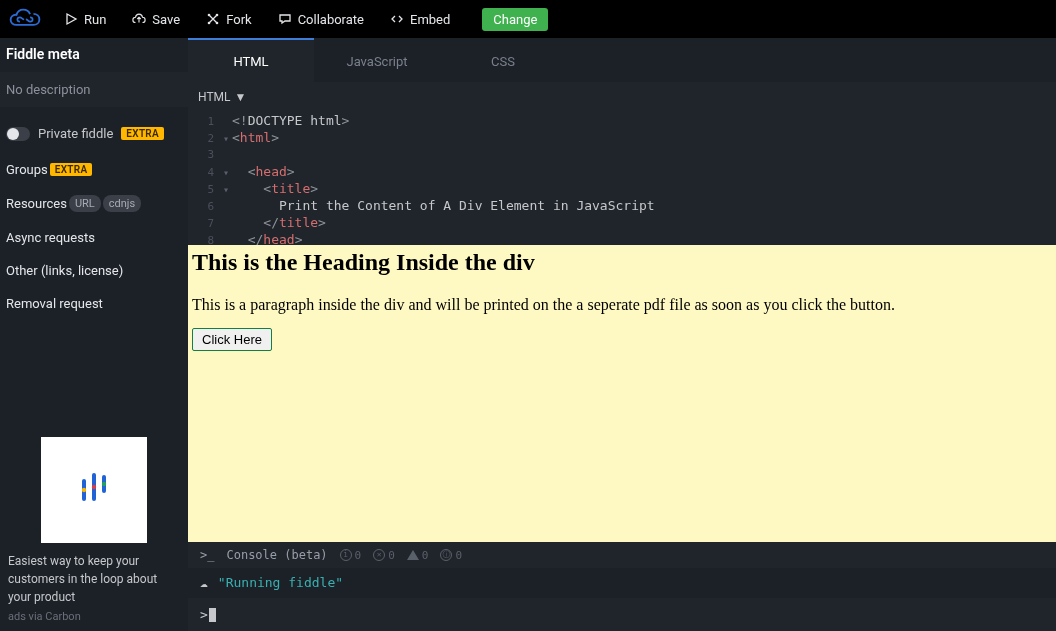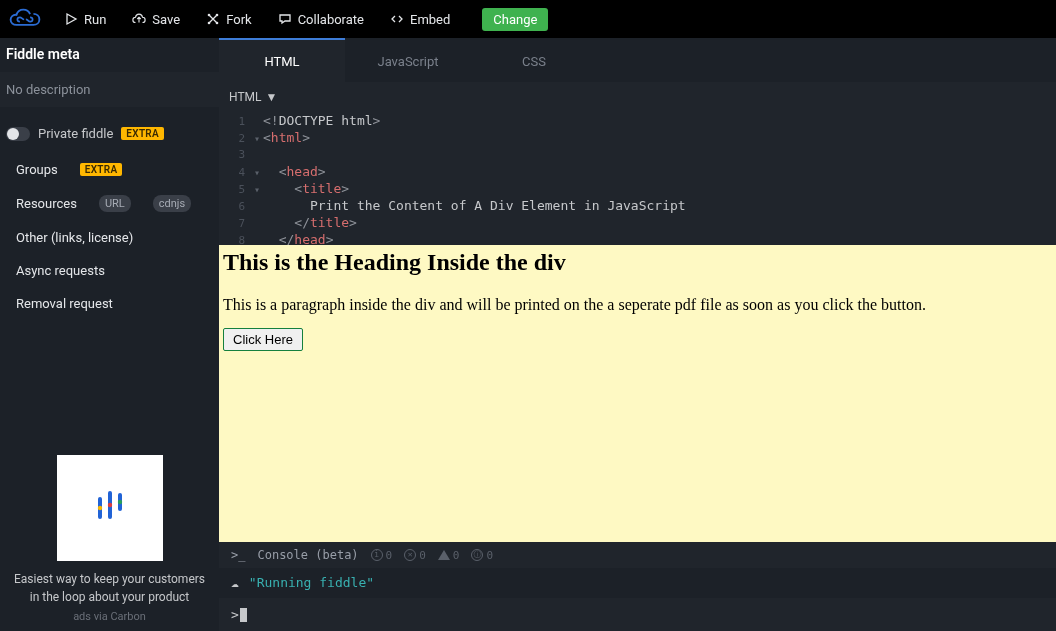--- a/index.html
+++ b/index.html
@@ -52,21 +52,21 @@
   margin-left: 16px;
   margin-right: 8px;
 }
 .listing-text { color: #e4e6e9; font-size: 13px; }
 .main {
   display: flex;
   flex: 1;
   min-height: 0;
 }
 .sidebar {
-  width: 219px;
+  width: 188px;
   background: #1c2128;
   display: flex;
   flex-direction: column;
 }
 .sb-title {
   font-weight: 600;
   color: #fff;
   padding: 8px 6px 10px 6px;
   font-size: 14px;
 }
@@ -114,30 +114,30 @@
 .pill-badge {
   background: #3a3f48;
   color: #a6abb4;
   font-size: 11px;
   padding: 2px 6px;
   border-radius: 8px;
 }
 .sb-row {
   display: flex;
   align-items: center;
-  gap: 22px;
-  padding: 9px 16px;
+  gap: 2px;
+  padding: 9px 6px;
   color: #e4e6e9;
   font-size: 13px;
   cursor: pointer;
 }
 .sb-spacer { flex: 1; }
 .sb-ad {
   padding: 8px;
-  text-align: center;
+  text-align: left;
 }
 .ad-img {
   width: 106px;
   height: 106px;
   background: #fff;
   margin: 0 auto;
   display: flex;
   align-items: center;
   justify-content: center;
 }
@@ -388,24 +388,24 @@
     <div class="sb-row">
       <span>Groups</span>
       <span class="extra-badge">EXTRA</span>
     </div>
     <div class="sb-row">
       <span>Resources</span>
       <span class="pill-badge">URL</span>
       <span class="pill-badge">cdnjs</span>
     </div>
     <div class="sb-row">
+      <span>Async requests</span>
+    </div>
+    <div class="sb-row">
       <span>Other (links, license)</span>
-    </div>
-    <div class="sb-row">
-      <span>Async requests</span>
     </div>
     <div class="sb-row">
       <span>Removal request</span>
     </div>
     <div class="sb-spacer"></div>
     <div class="sb-ad">
       <div class="ad-img">
         <svg width="30" height="34" viewBox="0 0 30 34">
           <rect x="3" y="6" width="4" height="22" rx="2" fill="#2163d6"></rect>
           <rect x="13" y="0" width="4" height="28" rx="2" fill="#2163d6"></rect>

